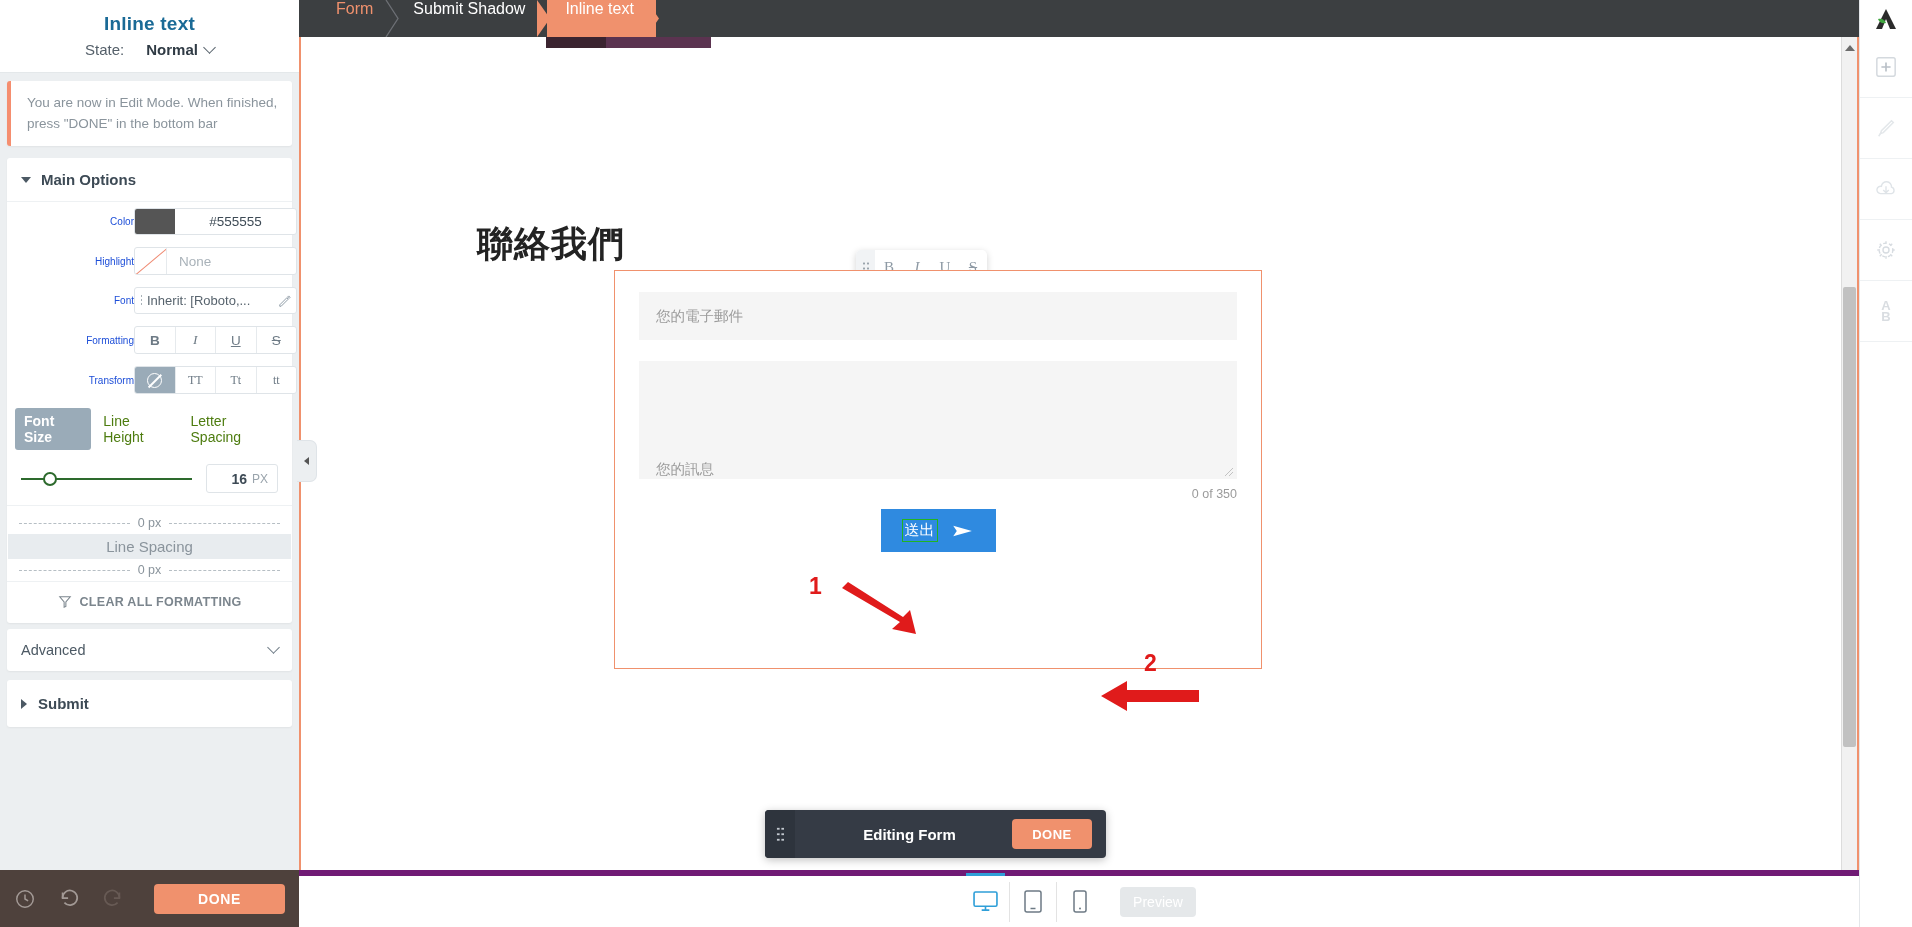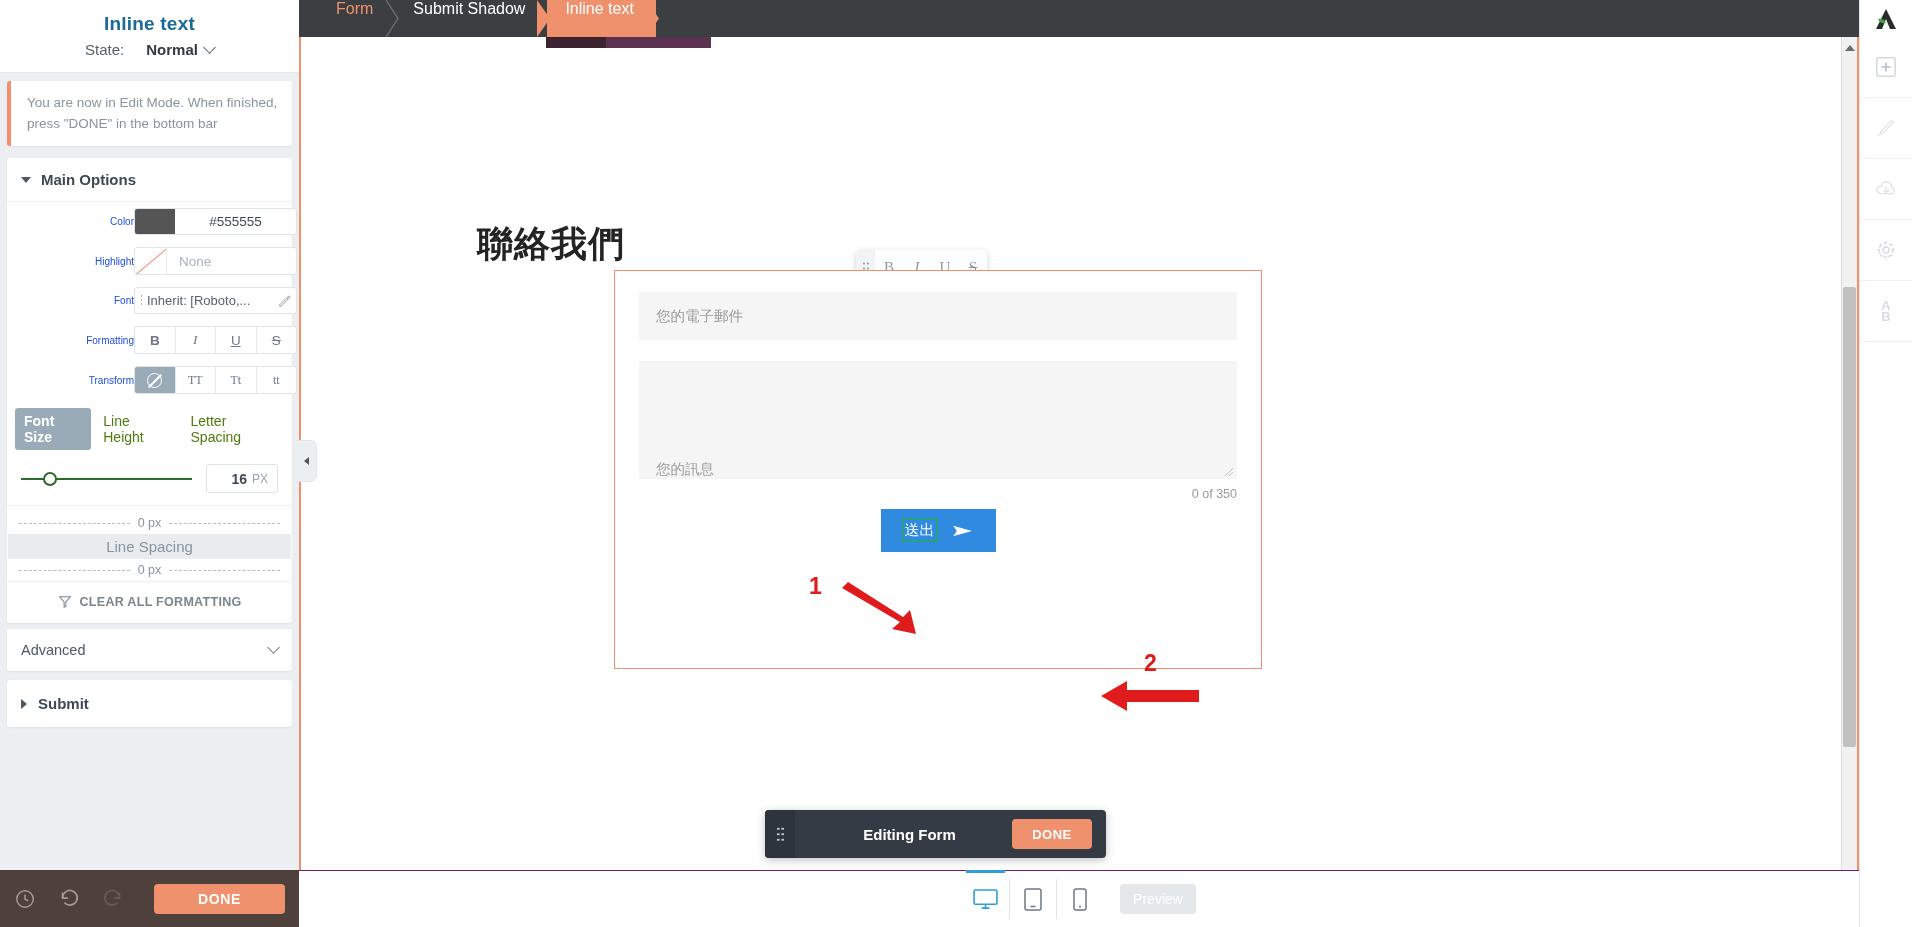--- a/index.html
+++ b/index.html
@@ -336,21 +336,21 @@
     background: #c1c1c1; border-radius: 2px;
   }
   .cscroll-arrow { position: absolute; left: 3px; width: 0; height: 0;
     border-left: 5px solid transparent; border-right: 5px solid transparent; }
   .cscroll-arrow.up { top: 8px; border-bottom: 6px solid #6b6b6b; }
   .cscroll-arrow.dn { bottom: 8px; border-top: 6px solid #6b6b6b; }
 
   
   .bottom-bar {
     position: absolute; left: 299px; right: 53px; bottom: 0; height: 57px;
-    background: #fff; border-top: 1px solid #701a75;
+    background: #fff; border-top: 6px solid #701a75;
     display: flex; align-items: center; justify-content: center; gap: 0;
   }
   .device-group { display: flex; align-items: center; }
   .device-btn { width: 47px; height: 40px; display: flex; align-items: center; justify-content: center;
     position: relative; }
   .device-btn + .device-btn { border-left: 1px solid #e3e3e3; }
   .device-btn.active:before {
     content: ""; position: absolute; top: -9px; left: 4px; right: 4px; height: 3px;
     background: #2f9fd8;
   }

